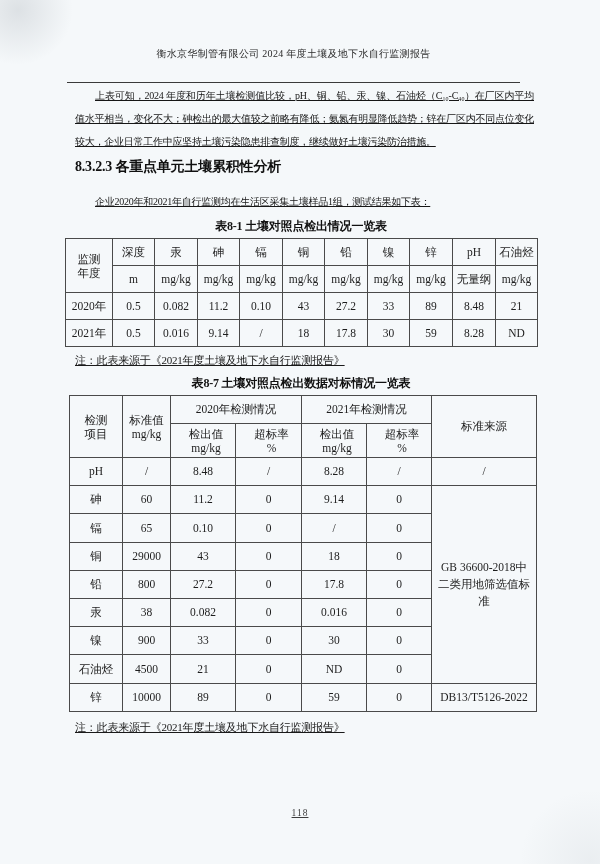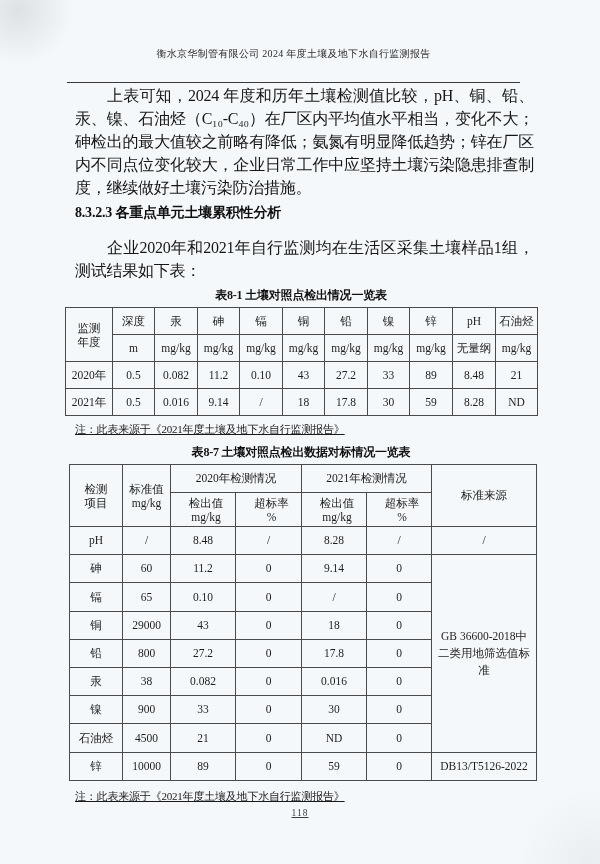--- a/index.html
+++ b/index.html
@@ -16,22 +16,22 @@
   }
   .doc-header{
     position:absolute;top:47px;left:67px;width:453px;
     text-align:center;font-size:10px;color:#2a2a2a;
     padding-bottom:21px;border-bottom:1.6px solid #3a3a3a;
     letter-spacing:0.3px;white-space:nowrap;
   }
   .content{position:absolute;top:84px;left:65px;width:472px;}
   .para{
     margin:0 0 0 10px;width:459px;
-    font-size:16px;line-height:23px;letter-spacing:-0.25px;
-    text-align:justify;text-indent:2em;color:#161616;
+    font-size:10px;line-height:23px;letter-spacing:-0.25px;
+    text-align:justify;text-indent:2em;color:#161616;text-decoration:underline;
   }
   .section-heading{
     margin:2px 0 0 10px;width:459px;
     font-size:14px;line-height:23px;font-weight:bold;color:#101010;
     letter-spacing:-0.2px;
   }
   .para2{margin-top:12px;}
   .tbl-caption{
     margin-top:3px;width:472px;text-align:center;
     font-size:12px;font-weight:bold;color:#111;line-height:20px;

